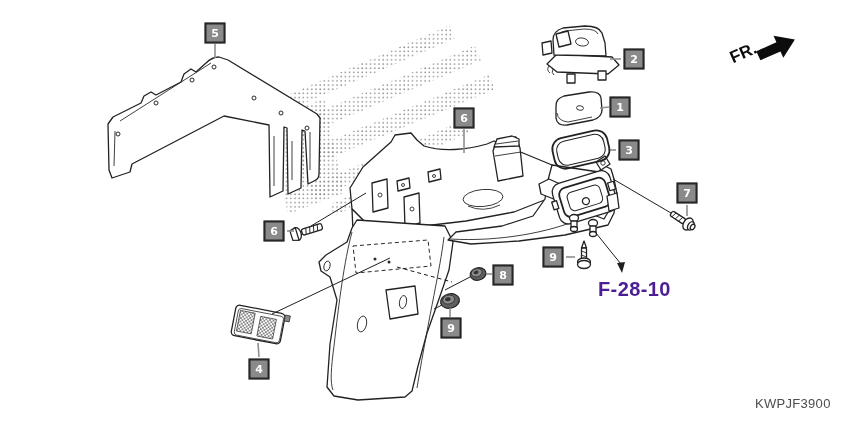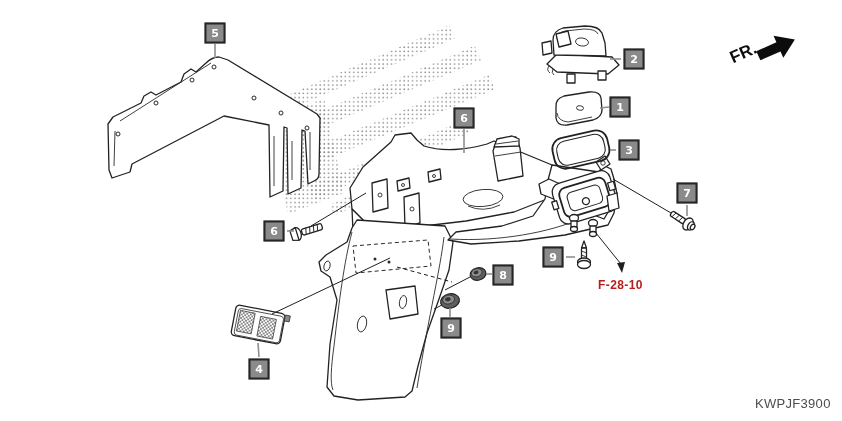--- a/index.html
+++ b/index.html
@@ -8,21 +8,21 @@
   .stage svg{position:absolute;left:0;top:0;}
   .lineart{stroke:#222;stroke-width:1.3;fill:#fff;stroke-linejoin:round;stroke-linecap:round;}
   .thin{stroke:#2a2a2a;stroke-width:0.9;fill:none;}
   .leader{stroke:#1f1f1f;stroke-width:1;fill:none;}
   .leader-dash{stroke:#1f1f1f;stroke-width:1;fill:none;stroke-dasharray:4 3;}
   .glead{stroke:#8f8f8f;stroke-width:1.6;fill:none;}
   .callout{position:absolute;transform:translate(-50%,-50%);background:#8a8a8a;
            border:2px solid #262626;color:#fff;font-weight:bold;font-size:11px;
            line-height:1;padding:3px 3px;min-width:11px;text-align:center;
            font-family:"DejaVu Sans",sans-serif;}
-  .ref-label{position:absolute;font-weight:bold;font-size:12px;color:#b91c1c;
+  .ref-label{position:absolute;font-weight:bold;font-size:20px;color:#4c1d95;
              letter-spacing:.4px;font-family:"Liberation Sans",sans-serif;}
   .part-code{position:absolute;font-size:13px;color:#4d4d4d;letter-spacing:.3px;}
   .fr-label{position:absolute;font-weight:bold;font-size:17px;color:#0c0c0c;
             transform:rotate(-24deg);transform-origin:left center;}
 </style>
 </head>
 <body>
 
 <div class="stage">
 

